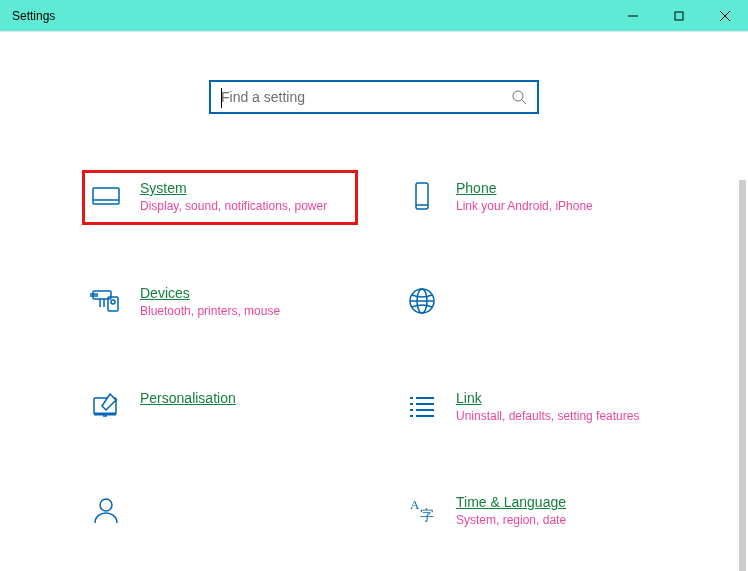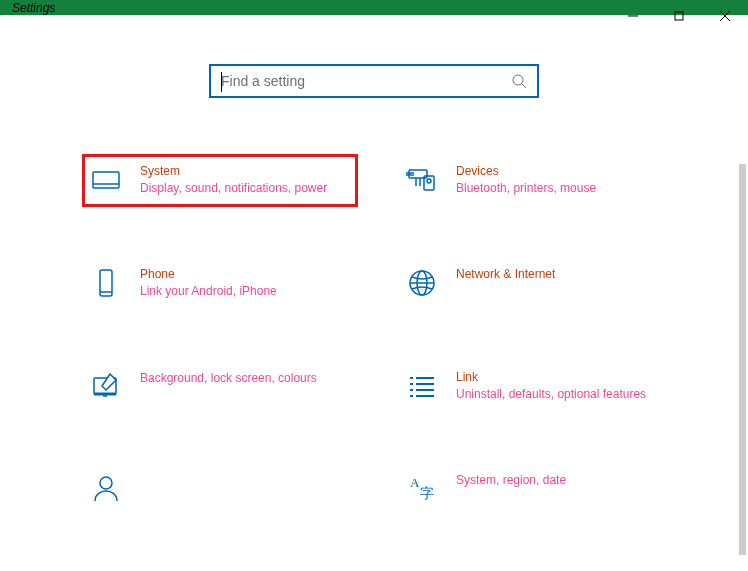--- a/index.html
+++ b/index.html
@@ -7,28 +7,27 @@
     font-family: "Segoe UI", Arial, sans-serif;
     font-size: 13px;
     color: #000;
     background: #fff;
     width: 748px;
     height: 571px;
     overflow: hidden;
     position: relative;
   }
   .titlebar {
-    height: 16px;
-    background: #15803d;
+    height: 32px;
+    background: #5eead4;
     border-bottom: 1px solid #e5e5e5;
     display: flex;
     align-items: center;
     padding-left: 12px;
     position: relative;
-    font-style: italic;
   }
   .titlebar-title {
     font-size: 12px;
     color: #000;
   }
   .win-controls {
     position: absolute;
     right: 0;
     top: 0;
     display: flex;
@@ -113,23 +112,24 @@
     height: 32px;
     flex-shrink: 0;
     color: #0066b4;
     display: flex;
     align-items: center;
     justify-content: center;
   }
   .tile-icon svg { width: 32px; height: 32px; }
   .tile-text { flex: 1; }
   .tile-title {
-    font-size: 12px;
-    color: #c2410c;
+    font-size: 14px;
+    color: #15803d;
     margin-bottom: 2px;
+    text-decoration: underline;
   }
   .tile-desc {
     font-size: 12px;
     color: #ec4899;
     line-height: 1.4;
   }
   .scrollbar {
     position: absolute;
     right: 2px;
     top: 148px;
@@ -189,113 +189,113 @@
       </span>
       <div class="tile-text">
         <div class="tile-title">System</div>
         <div class="tile-desc">Display, sound, notifications, power</div>
       </div>
     </div>
 
     <div class="tile">
       <span class="tile-icon">
         <svg viewBox="0 0 32 32" fill="none" stroke="currentColor" stroke-width="1.5">
+          <rect x="10" y="3" width="12" height="26" rx="2"></rect>
+          <line x1="10" y1="25" x2="22" y2="25"></line>
+        </svg>
+      </span>
+      <div class="tile-text">
+        <div class="tile-title">Phone</div>
+        <div class="tile-desc">Link your Android, iPhone</div>
+      </div>
+    </div>
+
+    <div class="tile">
+      <span class="tile-icon">
+        <svg viewBox="0 0 32 32" fill="none" stroke="currentColor" stroke-width="1.5">
           <rect x="3" y="6" width="18" height="8" rx="1"></rect>
           <line x="5" y1="9" x2="8" y2="9"></line>
             <line x="5" y1="11" x2="8" y2="11"></line>
           <rect x="18" y="12" width="10" height="14" rx="1"></rect>
           <circle cx="23" cy="17" r="2"></circle>
           <line x1="10" y1="14" x2="10" y2="22"></line>
             <line x1="14" y1="14" x2="14" y2="22"></line>
         </svg>
       </span>
       <div class="tile-text">
         <div class="tile-title">Devices</div>
         <div class="tile-desc">Bluetooth, printers, mouse</div>
       </div>
     </div>
 
     <div class="tile">
       <span class="tile-icon">
         <svg viewBox="0 0 32 32" fill="none" stroke="currentColor" stroke-width="1.5">
-          <rect x="10" y="3" width="12" height="26" rx="2"></rect>
-          <line x1="10" y1="25" x2="22" y2="25"></line>
-        </svg>
-      </span>
-      <div class="tile-text">
-        <div class="tile-title">Phone</div>
-        <div class="tile-desc">Link your Android, iPhone</div>
-      </div>
-    </div>
-
-    <div class="tile">
-      <span class="tile-icon">
-        <svg viewBox="0 0 32 32" fill="none" stroke="currentColor" stroke-width="1.5">
           <circle cx="16" cy="16" r="12"></circle>
           <ellipse cx="16" cy="16" rx="5" ry="12"></ellipse>
           <line x1="4" y1="16" x2="28" y2="16"></line>
           <path d="M6 10 Q16 14 26 10"></path>
           <path d="M6 22 Q16 18 26 22"></path>
         </svg>
       </span>
       <div class="tile-text">
-        <div class="tile-title">Network &amp; Internet</div>
       </div>
     </div>
 
     <div class="tile">
       <span class="tile-icon">
         <svg viewBox="0 0 32 32" fill="none" stroke="currentColor" stroke-width="1.5">
           <rect x="4" y="8" width="22" height="16" rx="1"></rect>
           <line x1="4" y1="24" x2="26" y2="24" stroke-width="3"></line>
           <line x1="13" y1="26" x2="17" y2="26"></line>
           <path d="M20 4 L26 10 L16 20 L12 16 Z" fill="#fff"></path>
         </svg>
       </span>
       <div class="tile-text">
-        <div class="tile-desc">Background, lock screen, colours</div>
+        <div class="tile-title">Personalisation</div>
       </div>
     </div>
 
     <div class="tile">
       <span class="tile-icon">
         <svg viewBox="0 0 32 32" fill="none" stroke="currentColor" stroke-width="2">
           <line x1="4" y1="8" x2="7" y2="8"></line>
             <line x1="10" y1="8" x2="28" y2="8"></line>
           <line x1="4" y1="14" x2="7" y2="14"></line>
             <line x1="10" y1="14" x2="28" y2="14"></line>
           <line x1="4" y1="20" x2="7" y2="20"></line>
             <line x1="10" y1="20" x2="28" y2="20"></line>
           <line x1="4" y1="26" x2="7" y2="26"></line>
             <line x1="10" y1="26" x2="28" y2="26"></line>
         </svg>
       </span>
       <div class="tile-text">
         <div class="tile-title">Link</div>
-        <div class="tile-desc">Uninstall, defaults, optional features</div>
+        <div class="tile-desc">Uninstall, defaults, setting features</div>
       </div>
     </div>
 
     <div class="tile">
       <span class="tile-icon">
         <svg viewBox="0 0 32 32" fill="none" stroke="currentColor" stroke-width="1.5">
           <circle cx="16" cy="11" r="6"></circle>
           <path d="M5 29 C5 22 11 19 16 19 C21 19 27 22 27 29"></path>
         </svg>
       </span>
     </div>
 
     <div class="tile">
       <span class="tile-icon">
         <svg viewBox="0 0 32 32" fill="none" stroke="currentColor" stroke-width="1.5">
           <text x="4" y="15" font-size="13" fill="currentColor" stroke="none" font-family="Segoe UI">A</text>
           <text x="14" y="26" font-size="14" fill="currentColor" stroke="none" font-family="Segoe UI">字</text>
         </svg>
       </span>
       <div class="tile-text">
+        <div class="tile-title">Time &amp; Language</div>
         <div class="tile-desc">System, region, date</div>
       </div>
     </div>
 
   </div>
 
   <div class="scrollbar"></div>
 
 </div>
 

